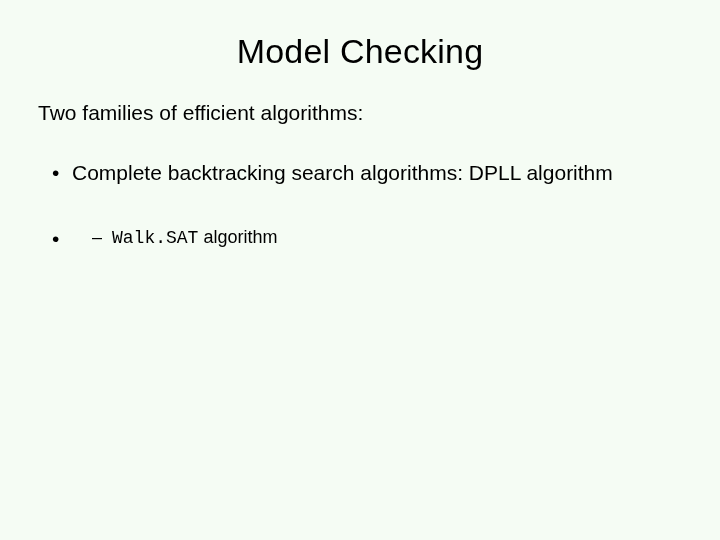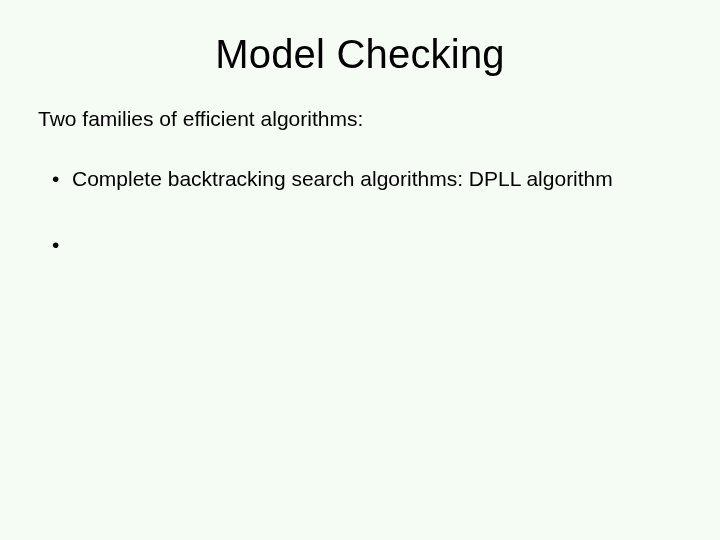--- a/index.html
+++ b/index.html
@@ -13,21 +13,21 @@
     overflow: hidden;
   }
   .slide {
     width: 720px;
     height: 540px;
     box-sizing: border-box;
     padding: 20px 38px 0 38px;
     position: relative;
   }
   .title {
-    font-size: 40px;
+    font-size: 34px;
     font-weight: 400;
     text-align: center;
     margin: 12px 0 30px 0;
     letter-spacing: 0.2px;
   }
   .lead {
     font-size: 21px;
     margin: 16px 0 34px 0;
   }
   ul.top {
@@ -80,17 +80,22 @@
   <p class="lead">Two families of efficient algorithms:</p>
 
   <ul class="top">
 
     <li>
       <span>Complete backtracking search algorithms:  DPLL  algorithm</span>
     </li>
 
     <li>
 
+      <ul class="sub">
+        <li>
+          <span class="mono">Walk.SAT</span><span> algorithm</span>
+        </li>
+      </ul>
     </li>
 
   </ul>
 
 </div>
 
 </body></html>

